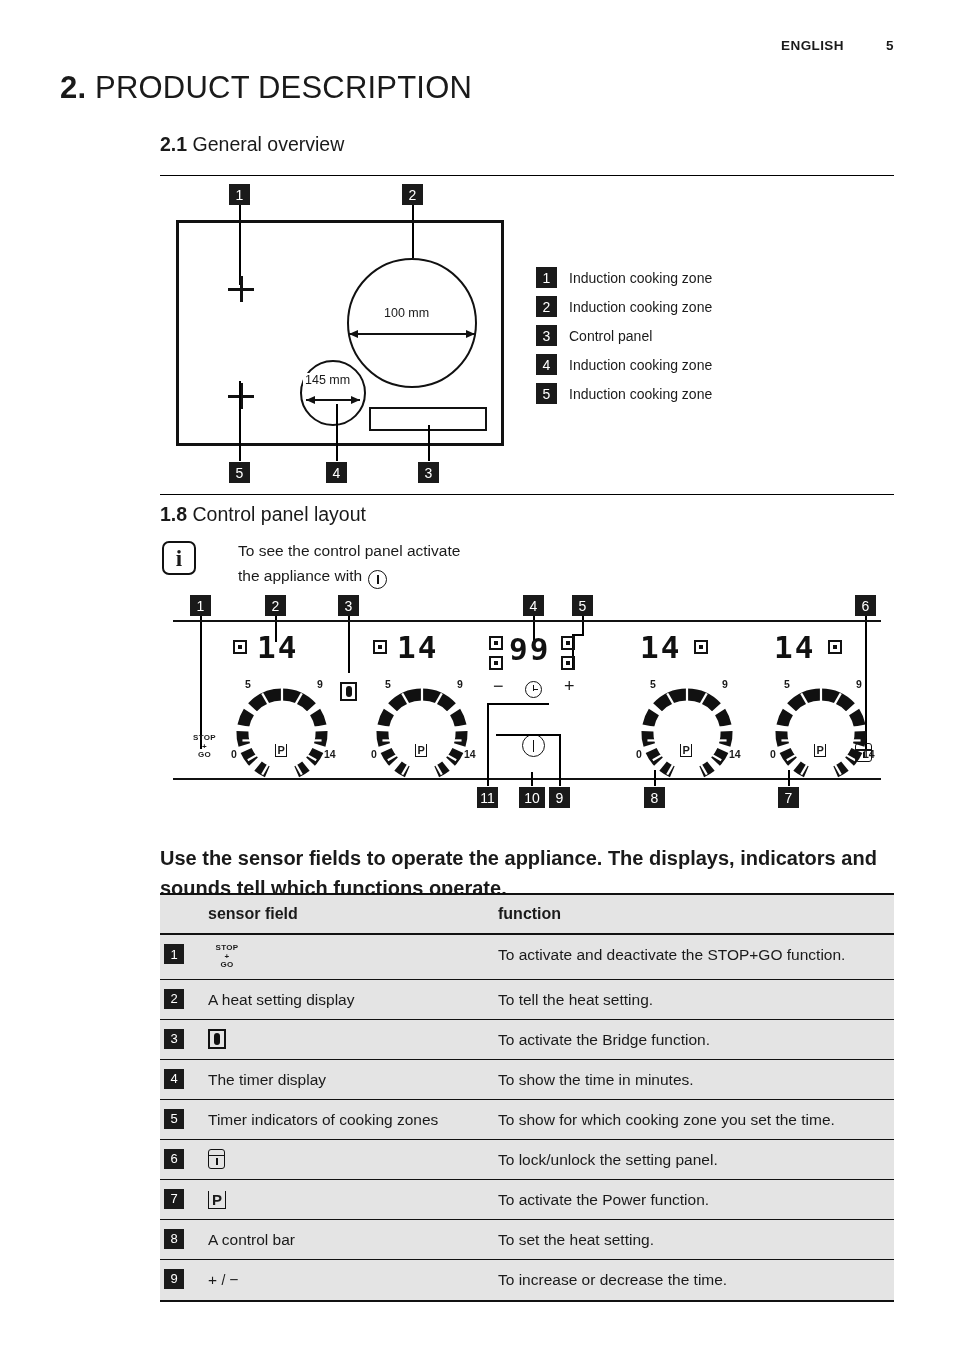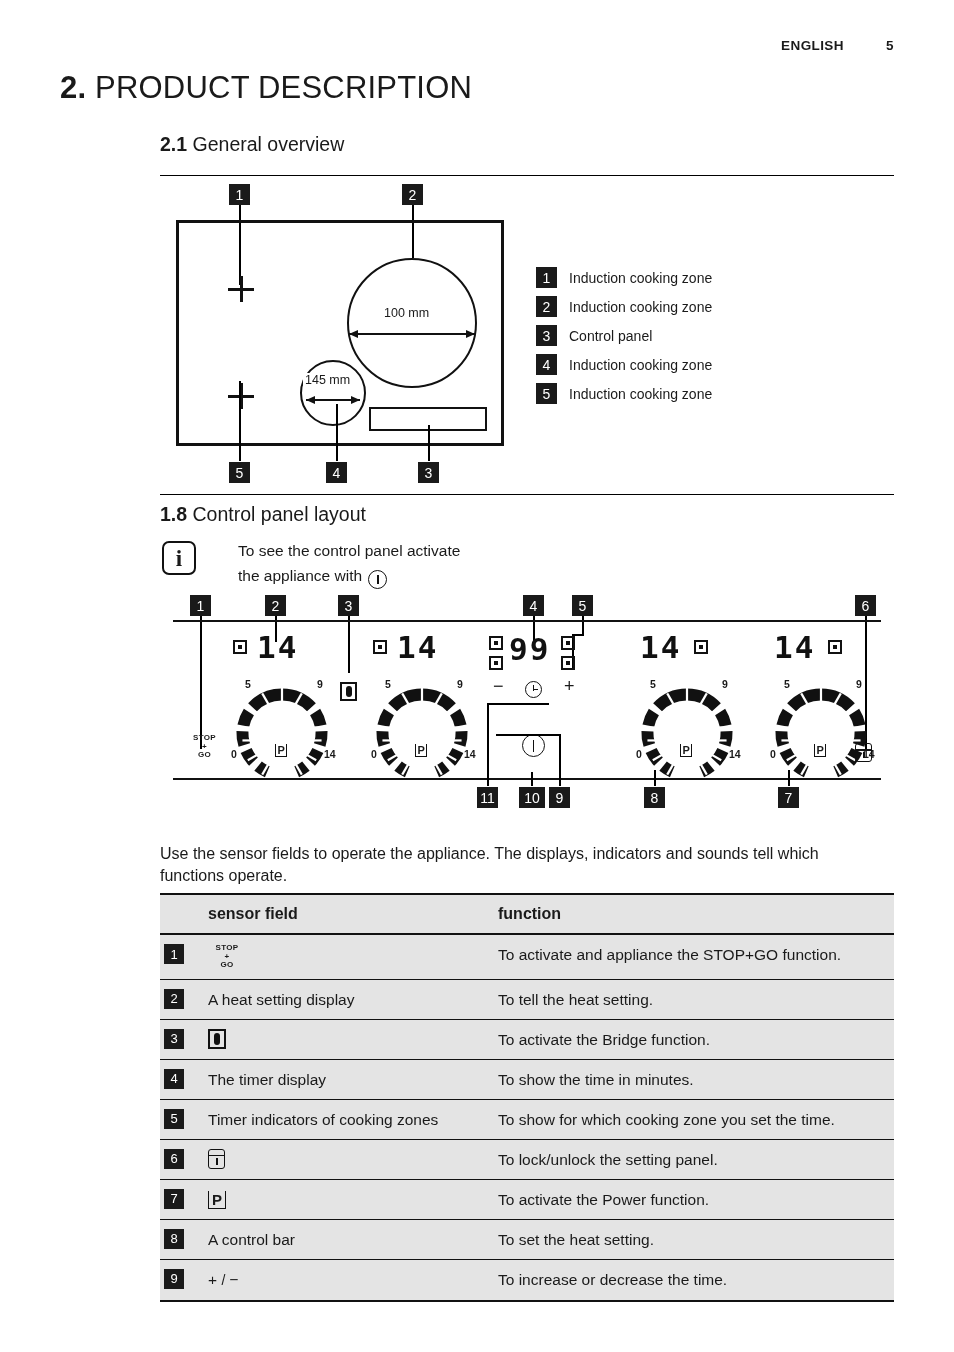--- a/index.html
+++ b/index.html
@@ -91,21 +91,21 @@
 
   .clockicon{position:absolute;width:17px;height:17px;border:1.6px solid #111;border-radius:50%;box-sizing:border-box;}
   .clockicon .h1{position:absolute;left:50%;top:2.5px;width:1.4px;height:6px;background:#111;margin-left:-.7px;}
   .clockicon .h2{position:absolute;left:50%;top:6.5px;width:4px;height:1.4px;background:#111;}
   .onoff{position:absolute;width:23px;height:23px;border:1.8px solid #111;border-radius:50%;box-sizing:border-box;
     display:flex;align-items:center;justify-content:center;}
   .onoff i{display:block;width:1.8px;height:12px;background:#111;}
   .plusmin{position:absolute;font-size:18px;font-weight:400;}
 
   
-  #intro{position:absolute;left:160px;top:843px;width:726px;font-size:16px;font-weight:normal;line-height:22px;}
+  #intro{position:absolute;left:160px;top:843px;width:726px;font-size:20px;font-weight:bold;line-height:30px;}
 
   
   #tbl{position:absolute;left:160px;top:893px;width:734px;}
   #tbl table{border-collapse:collapse;width:100%;}
   #tbl td,#tbl th{background:#e4e4e4;padding:9px 0 9px 0;vertical-align:top;text-align:left;}
   #tbl th{font-size:16px;font-weight:bold;padding-top:10px;padding-bottom:10px;}
   .cnum{width:44px;padding-left:4px!important;}
   .csens{width:290px;}
   .cfunc{}
   #tbl td{font-size:15.5px;line-height:21px;}
@@ -467,21 +467,21 @@
         <td class="cnum">
               <div class="chip-s">1</div>
             </td>
         <td class="csens">
           <div class="sgcell">
             <div>STOP</div>
             <div>+</div>
             <div>GO</div>
           </div>
         </td>
-        <td class="cfunc">To activate and appliance the STOP+GO function.</td>
+        <td class="cfunc">To activate and deactivate the STOP+GO function.</td>
       </tr>
 
       <tr class="rowline">
         <td class="cnum">
               <div class="chip-s">2</div>
             </td>
         <td class="csens">A heat setting display</td>
         <td class="cfunc">To tell the heat setting.</td>
       </tr>
 

